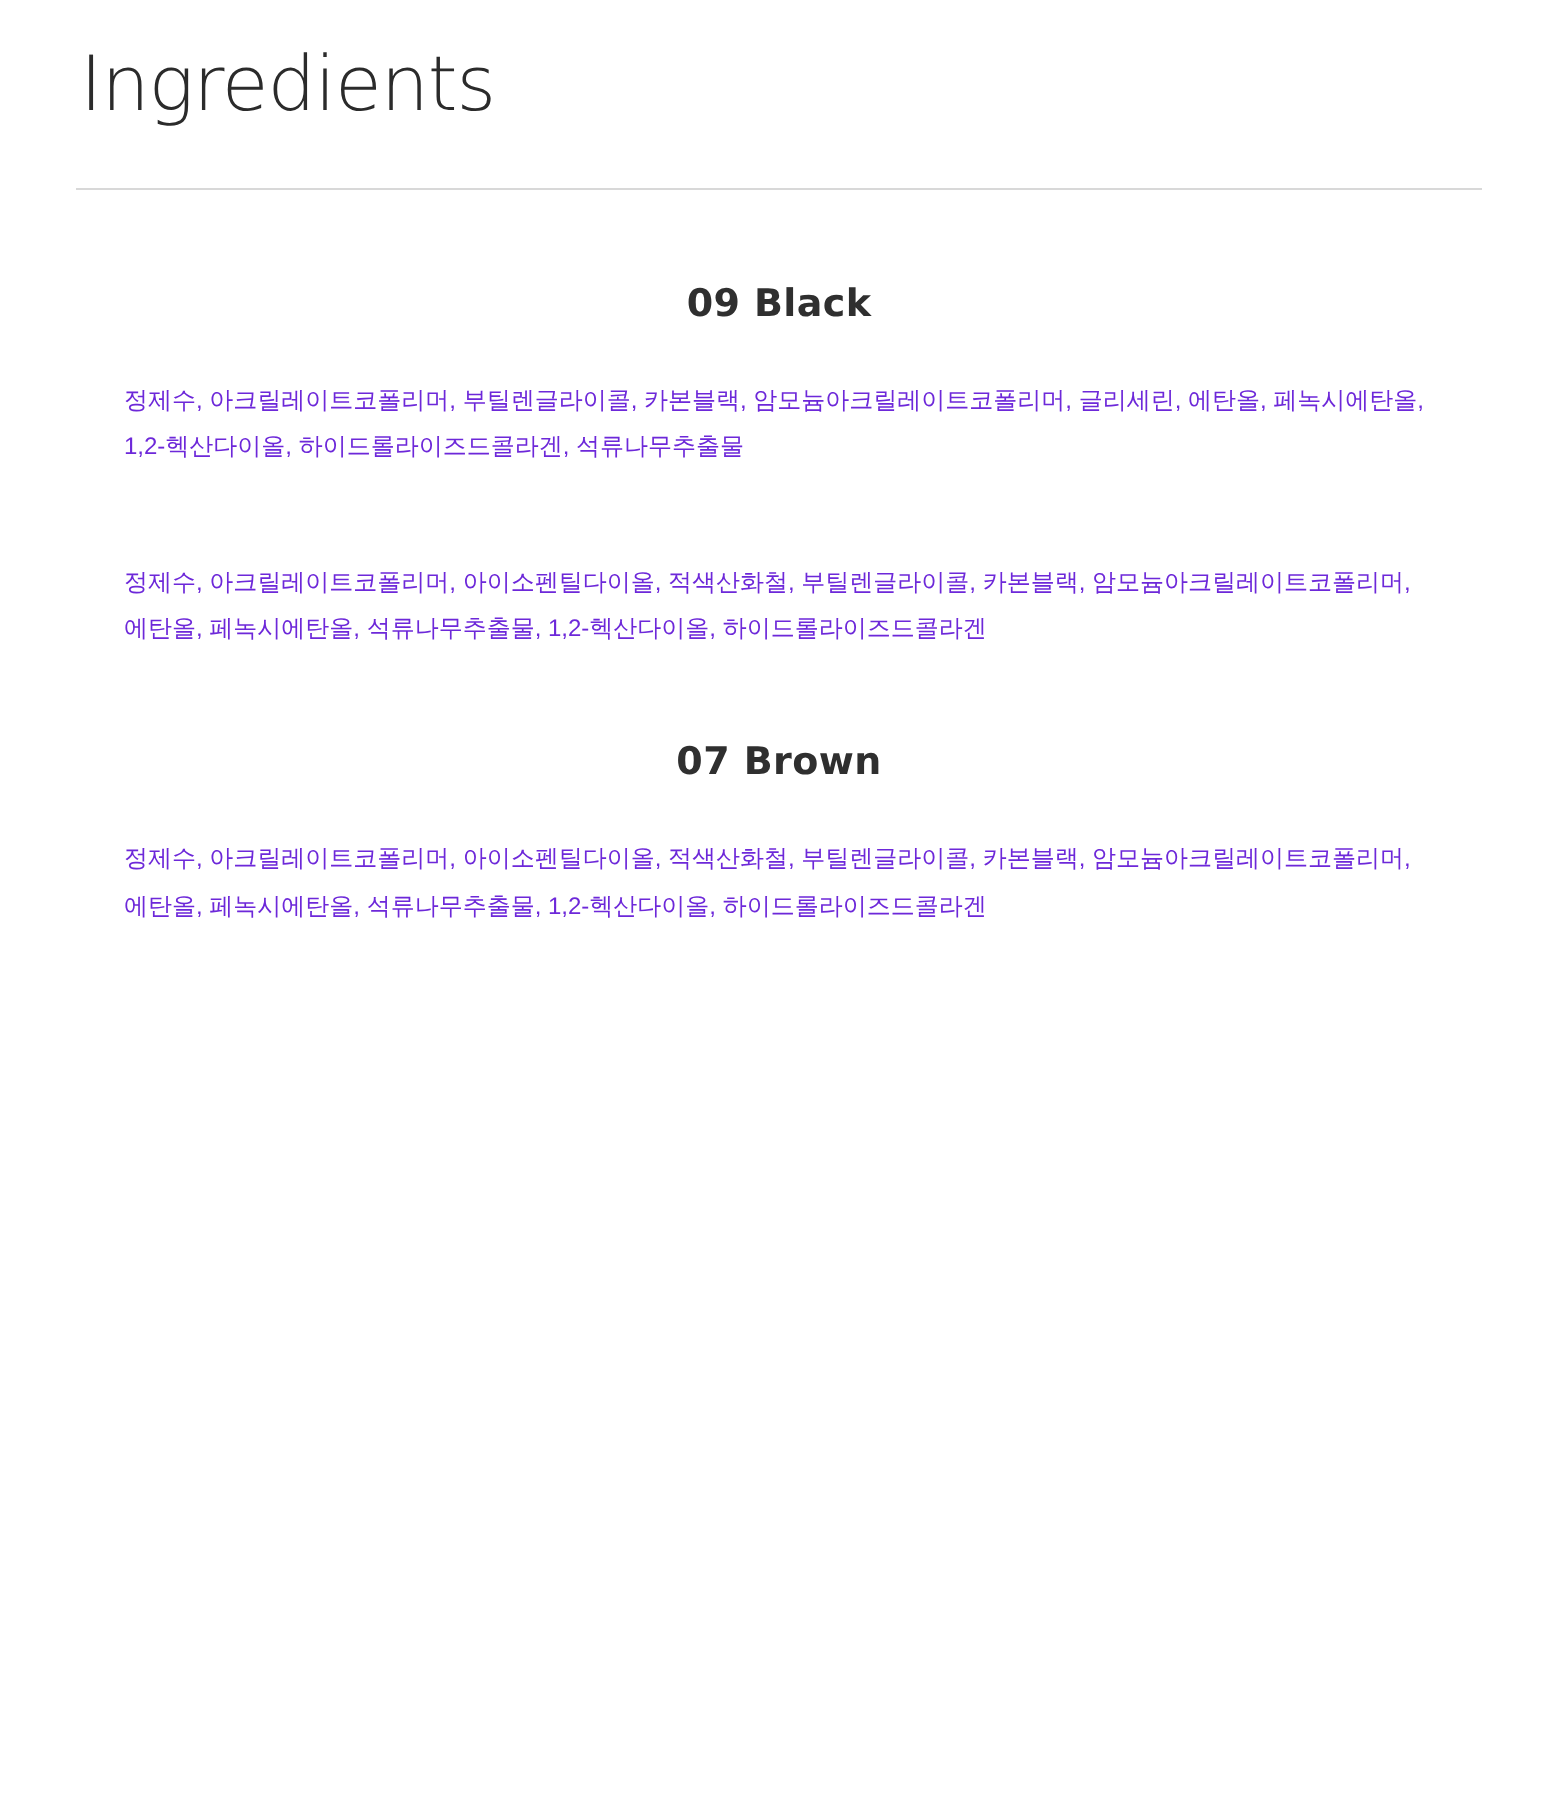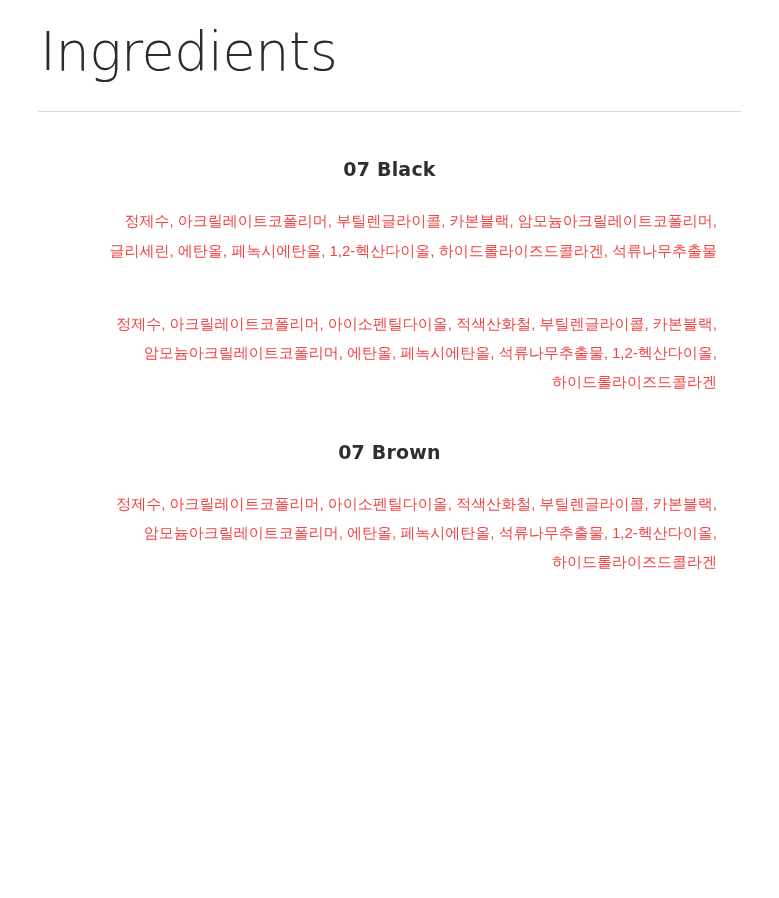--- a/index.html
+++ b/index.html
@@ -17,21 +17,21 @@
   .page {
     width: 779px;
     height: 898px;
     box-sizing: border-box;
     padding: 0 38px;
     position: relative;
   }
   .page-title {
     font-family: "DejaVu Sans", sans-serif;
     font-weight: 300;
-    font-size: 54px;
+    font-size: 38px;
     line-height: 1.1;
     letter-spacing: -0.5px;
     color: #2b2b2b;
     margin: 22px 0 0 2px;
   }
   .title-rule {
     height: 1px;
     background: #d8d8d8;
     margin-top: 30px;
     margin-bottom: 0;
@@ -46,41 +46,41 @@
     text-align: center;
     font-family: "DejaVu Sans", sans-serif;
     font-weight: bold;
     font-size: 19px;
     letter-spacing: 0.2px;
     color: #2f2f2f;
     margin: 0 0 26px 0;
   }
   .section-body {
     font-family: "Liberation Sans", sans-serif;
-    font-size: 15px;
+    font-size: 12px;
     line-height: 1.95;
-    color: #ef4444;
-    text-align: right;
+    color: #6d28d9;
+    text-align: left;
     padding: 0 24px;
     word-break: keep-all;
   }
   .sec-0 { margin-top: 16px; }
 </style>
 </head>
 <body>
 
 <div class="page">
 
   <h1 class="page-title">Ingredients</h1>
   <div class="title-rule"></div>
 
   <div class="sections">
 
     <div class="section sec-0">
-      <div class="section-heading">07 Black</div>
+      <div class="section-heading">09 Black</div>
       <div class="section-body">정제수, 아크릴레이트코폴리머, 부틸렌글라이콜, 카본블랙, 암모늄아크릴레이트코폴리머, 글리세린, 에탄올, 페녹시에탄올, 1,2-헥산다이올, 하이드롤라이즈드콜라겐, 석류나무추출물</div>
     </div>
 
     <div class="section">
       <div class="section-body">정제수, 아크릴레이트코폴리머, 아이소펜틸다이올, 적색산화철, 부틸렌글라이콜, 카본블랙, 암모늄아크릴레이트코폴리머, 에탄올, 페녹시에탄올, 석류나무추출물, 1,2-헥산다이올, 하이드롤라이즈드콜라겐</div>
     </div>
 
     <div class="section">
       <div class="section-heading">07 Brown</div>
       <div class="section-body">정제수, 아크릴레이트코폴리머, 아이소펜틸다이올, 적색산화철, 부틸렌글라이콜, 카본블랙, 암모늄아크릴레이트코폴리머, 에탄올, 페녹시에탄올, 석류나무추출물, 1,2-헥산다이올, 하이드롤라이즈드콜라겐</div>

